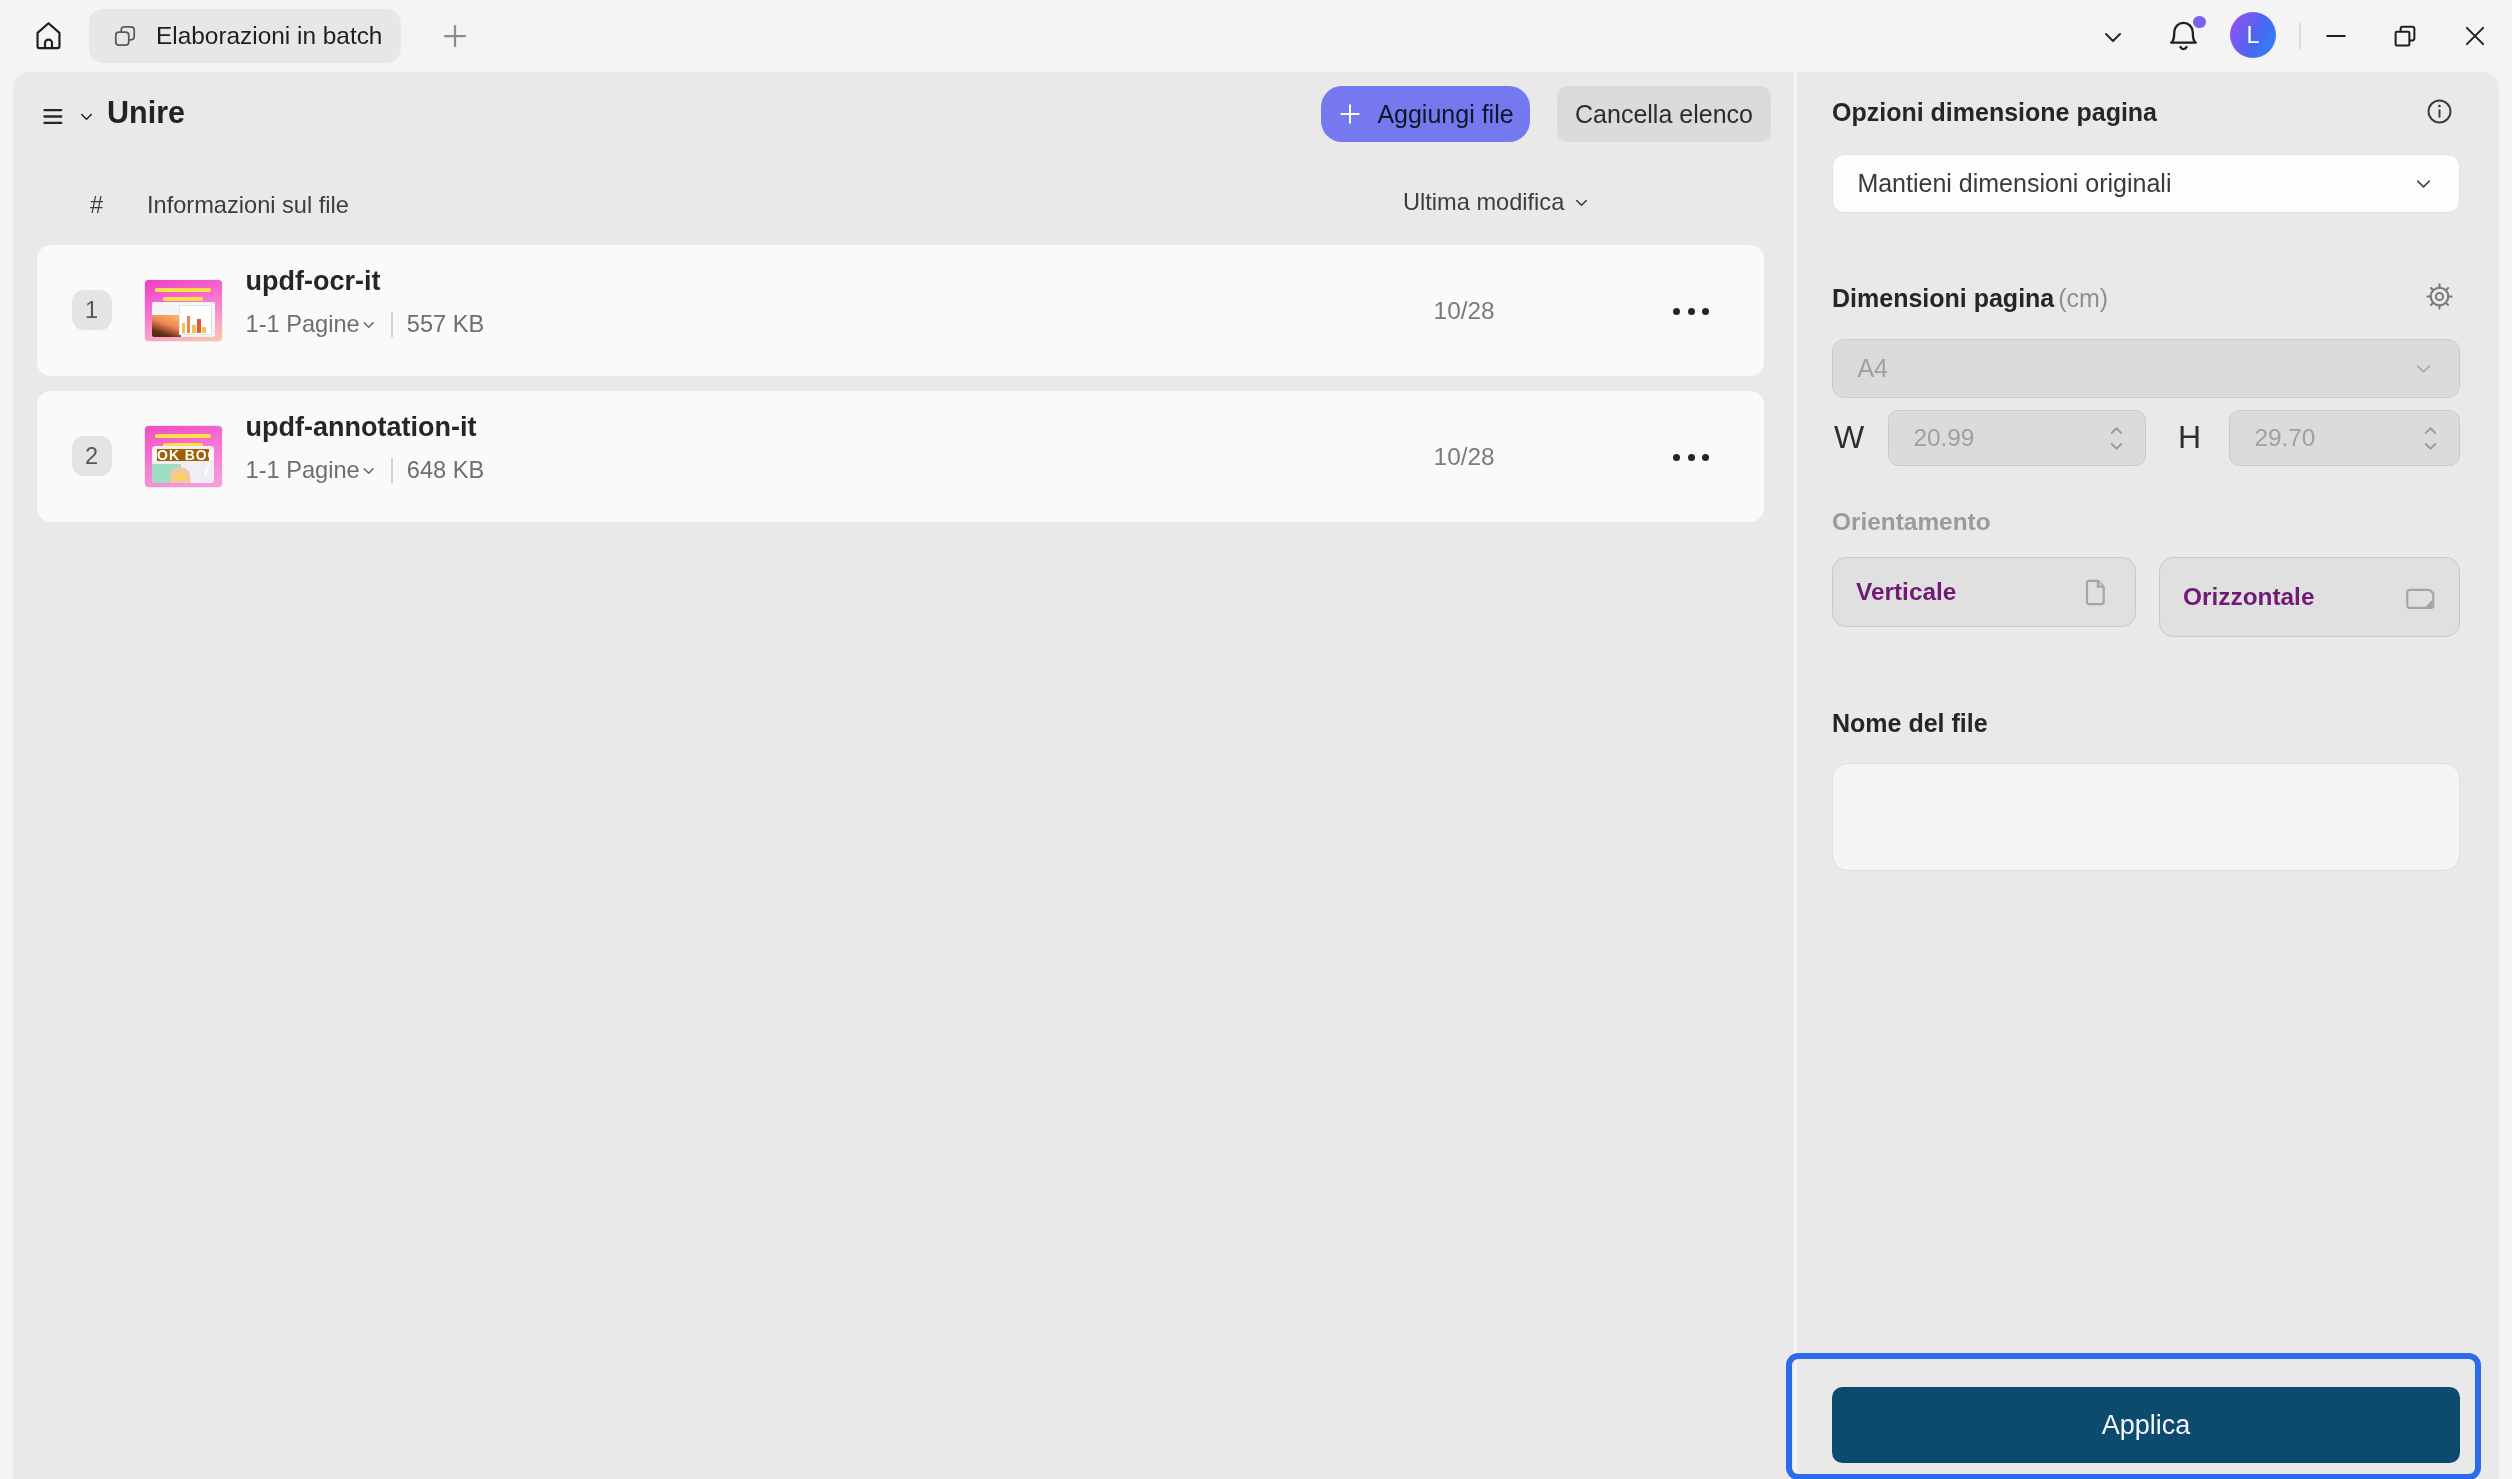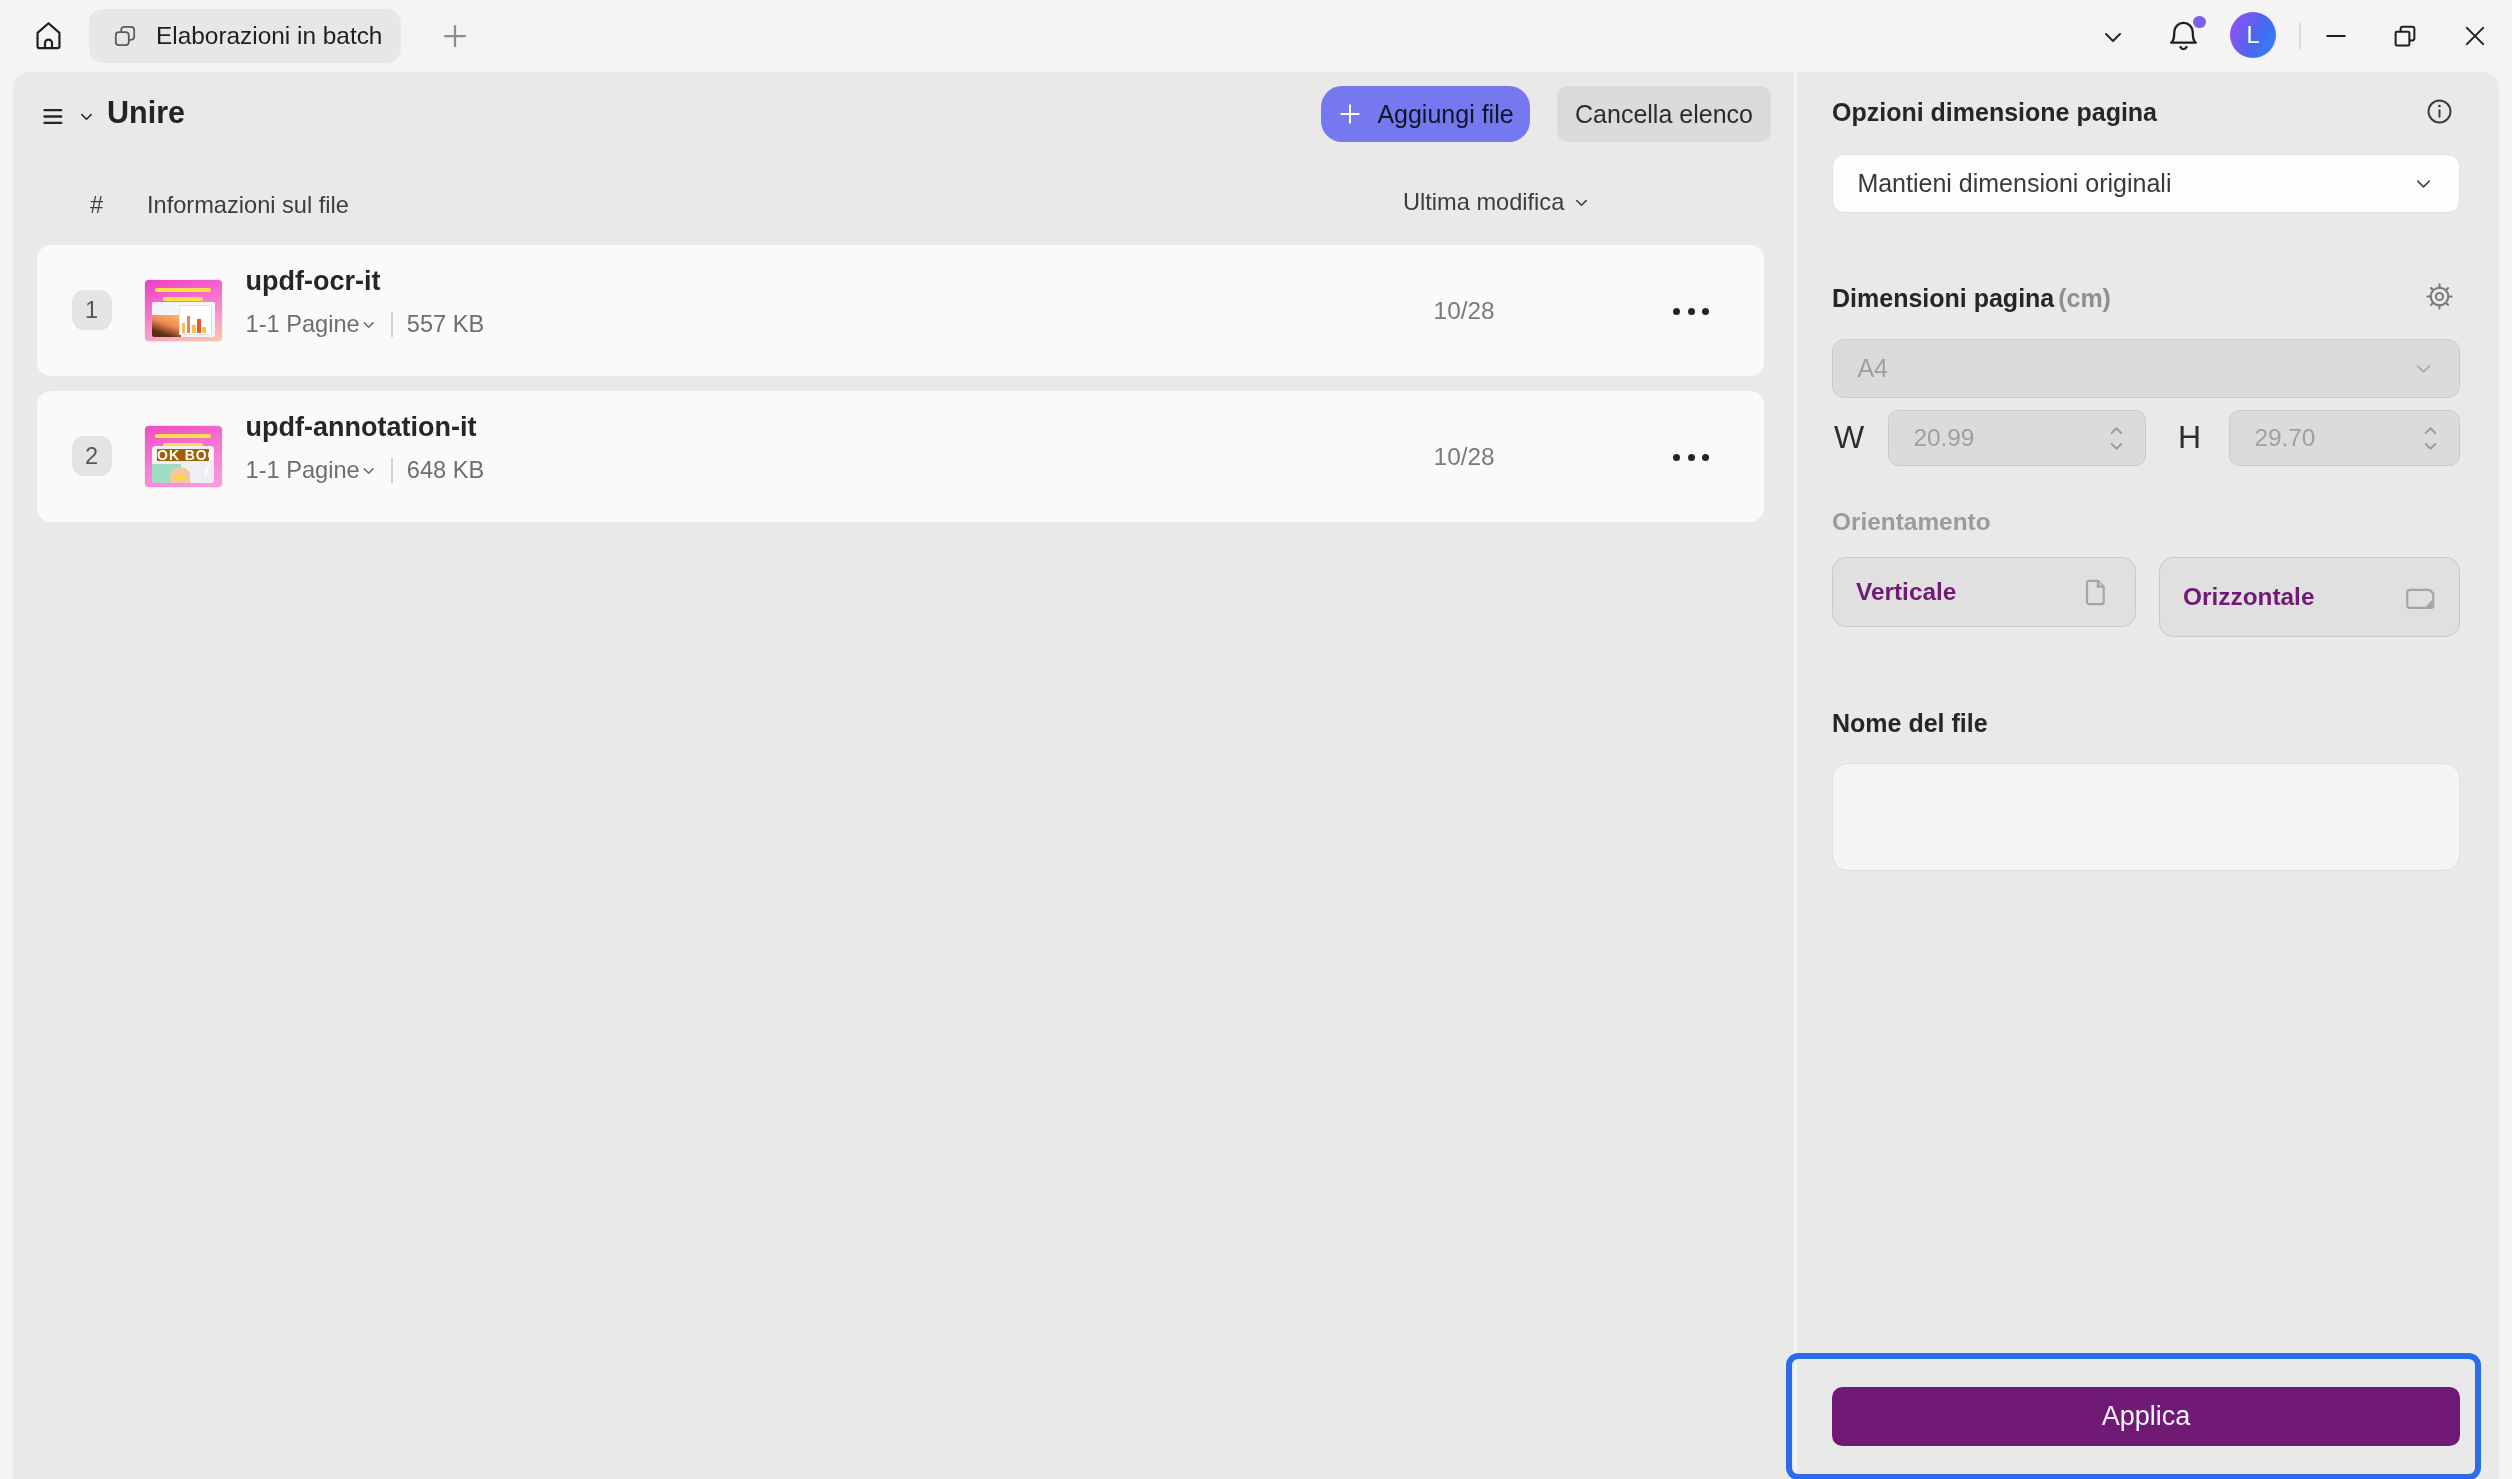--- a/index.html
+++ b/index.html
@@ -65,31 +65,31 @@
   .ttab{position:absolute;left:10%;top:32%;width:80%;height:62%;background:#efeef4;border-radius:3.5px;overflow:hidden}
   .lookbook{position:absolute;left:8%;top:10%;width:84%;height:30%;background:#a16207;color:#fff;font-size:14px;font-weight:700;letter-spacing:0.9px;display:flex;align-items:center;justify-content:center;white-space:nowrap}
   .tteal{position:absolute;left:0;bottom:0;width:46%;height:52%;background:#9fdcc4}
   .tface{position:absolute;left:28%;bottom:-6%;width:34%;height:48%;border-radius:50% 50% 0 0;background:#f3c89e}
   .tglasses{position:absolute;left:20%;top:40%;width:60%;height:24%;background:#ffd93b;border-radius:5.2px}
   .tpen{position:absolute;right:6%;top:12%;width:4%;height:70%;background:#fdfdfd;transform:rotate(18deg);border-radius:2.6px}
 
   
   .p-label{font-size:25px;font-weight:700;color:#262626}
   .p-label-dim{font-size:24.4px;font-weight:700;color:#9b9b9b}
-  .p-unit{color:#8f8f8f;font-weight:700}
+  .p-unit{color:#8f8f8f;font-weight:400}
   .icon-btn{display:flex;align-items:center;justify-content:center}
   .sel{box-sizing:border-box;display:flex;align-items:center;justify-content:space-between;padding:0 24.4px;border-radius:12.2px}
   .sel-live{background:#fdfdfd;border:0.9px solid #e3e2e2;color:#3a3a3a;font-size:25px}
   .sel-dis{background:#dcdbdb;border:0.9px solid #cbcaca;color:#a0a0a0;font-size:25px}
   .stepper{box-sizing:border-box;display:flex;align-items:center;justify-content:space-between;padding:0 19px 0 24.4px;border-radius:10.5px;background:#dcdbdb;border:0.9px solid #cbcaca;color:#a0a0a0;font-size:24.4px}
   .dimlab{font-size:32px;color:#2e2e2e}
   .orient-btn{box-sizing:border-box;display:flex;align-items:center;justify-content:space-between;padding:0 23px;border-radius:14px;background:#e1e0e0;border:1.7px solid #c9c8c8;color:#701a75;font-size:24.4px;font-weight:700}
   .fn-area{box-sizing:border-box;background:#f4f4f4;border:0.9px solid #e0dfdf;border-radius:15.7px}
   .highlight-box{position:absolute;left:1773px;top:1281px;width:695px;height:127px;border:6.1px solid #2b6ce9;border-radius:12.2px;box-sizing:border-box;pointer-events:none}
-  .btn-apply{position:absolute;left:1819px;top:1315px;width:628px;height:59px;border-radius:10.5px;background:#701a75;color:#f4f4ff;font-size:27px;display:flex;align-items:center;justify-content:center}
+  .btn-apply{position:absolute;left:1819px;top:1315px;width:628px;height:76px;border-radius:10.5px;background:#0c4a6e;color:#f4f4ff;font-size:27px;display:flex;align-items:center;justify-content:center}
 </style>
 </head>
 <body>
 
 <div id="window">
 
   <div class="topbar">
     <button class="home-btn">
       <span>
         <svg width="35" height="35" viewBox="0 0 24 24" fill="none" stroke="#1f1f1f" stroke-width="1.5" stroke-linejoin="round" stroke-linecap="round">

